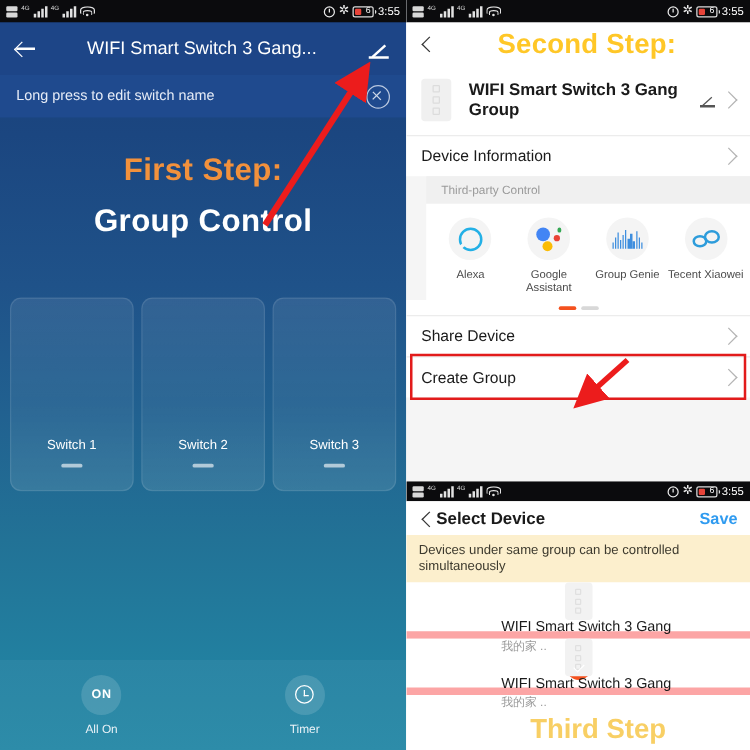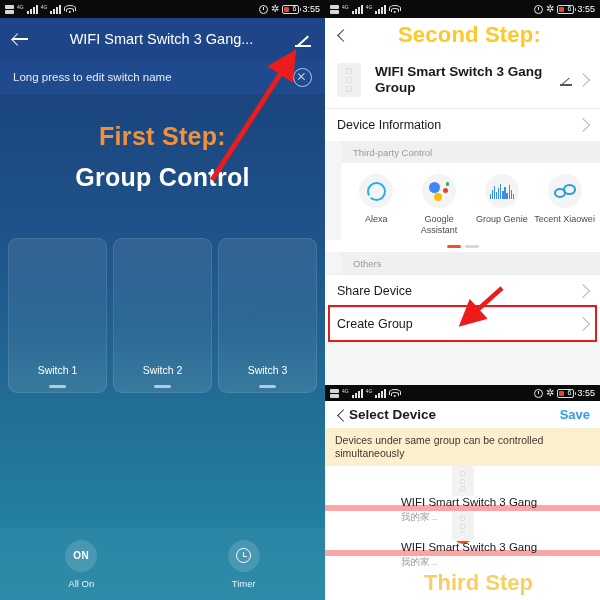--- a/index.html
+++ b/index.html
@@ -73,21 +73,21 @@
 
   .switch-row{
     position:absolute;left:8px;top:238px;width:309px;height:155px;
     display:flex;gap:6px;
   }
   .switch-card{
     flex:1;border-radius:9px;
     background:linear-gradient(180deg,rgba(255,255,255,.085) 0%,rgba(255,255,255,.055) 55%,rgba(255,255,255,.10) 100%);
     border:1px solid rgba(255,255,255,.10);
     display:flex;flex-direction:column;align-items:center;justify-content:flex-end;
-    padding-bottom:4px;box-sizing:border-box;cursor:pointer;
+    padding-bottom:18px;box-sizing:border-box;cursor:pointer;
   }
   .switch-card .lbl{color:#fff;font-size:10.5px;}
   .switch-card .dash{width:17px;height:3px;border-radius:2px;background:rgba(255,255,255,.62);margin-top:9px;}
 
   .bottombar{
     position:absolute;left:0;bottom:0;width:325px;height:72px;
     display:flex;align-items:center;justify-content:space-around;
     background:rgba(255,255,255,.045);
   }
   .bb-item{display:flex;flex-direction:column;align-items:center;cursor:pointer;}
@@ -391,21 +391,20 @@
           </div>
         <div class="tp-label">Tecent Xiaowei</div>
       </div>
     </div>
 
     <div class="pager">
       <i class="on"></i>
       <i></i>
     </div>
 
-    <div class="section-hd">Others</div>
 
     <div class="row-line">
       <div class="rl-txt">Share Device</div>
       <div class="chev-r"></div>
     </div>
 
     <div class="cg-wrap">
       <div class="row-line">
         <div class="rl-txt">Create Group</div>
         <div class="chev-r"></div>

